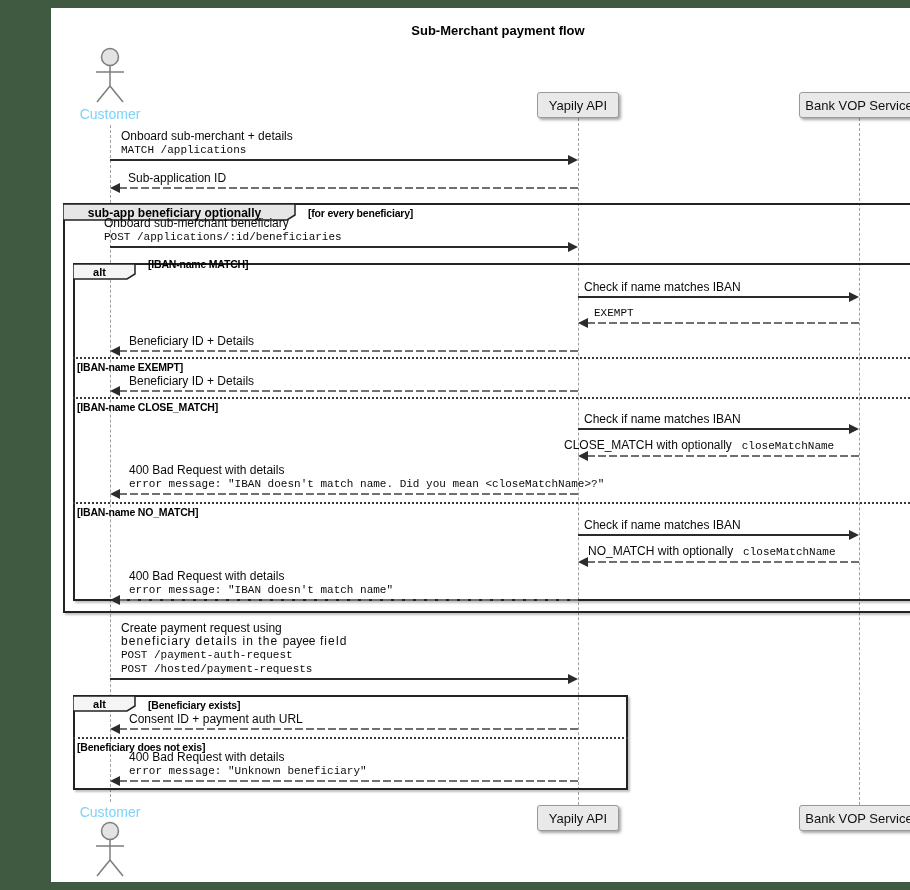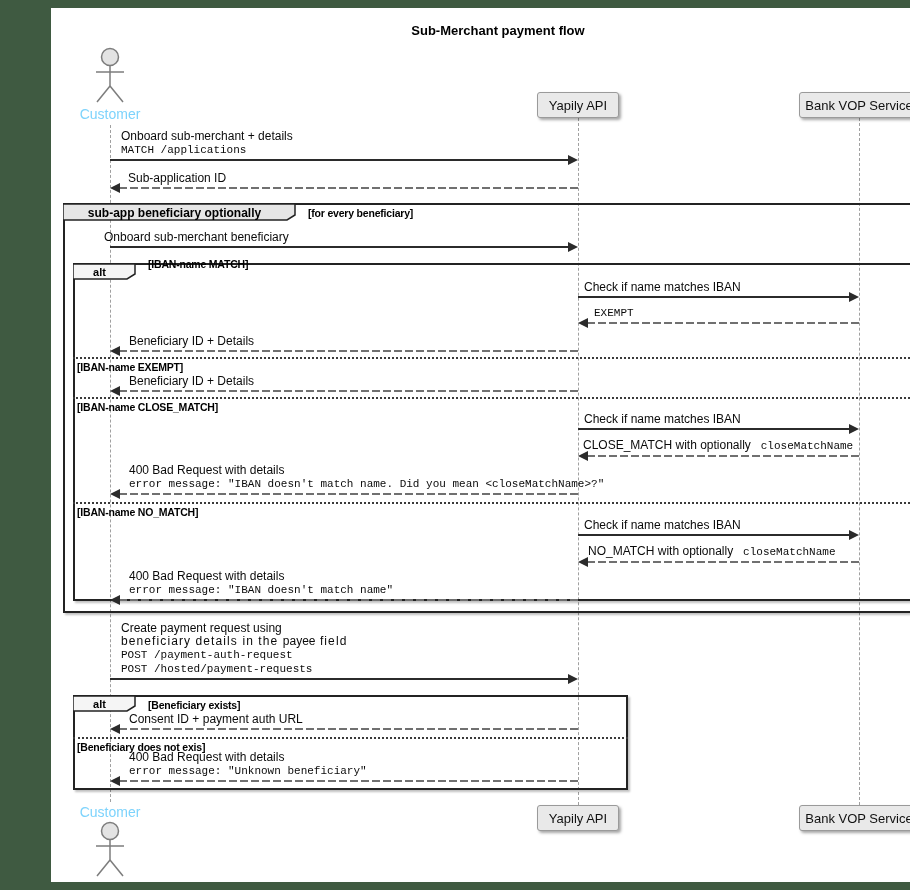--- a/index.html
+++ b/index.html
@@ -69,20 +69,21 @@
     </div>
     <div class="mline solid" style="left: 67px; top: 159px; width: 459px;"></div>
     <div class="head" style="left: 525px; top: 154.5px; border-top: 5px solid transparent; border-bottom: 5px solid transparent; border-left: 10px solid var(--line);"></div>
     <div class="msg-label" style="left: 85px; top: 185px;">
       <div class="ln"><span>Sub-application ID</span></div>
     </div>
     <div class="mline return" style="left: 76px; top: 187px; width: 459px;"></div>
     <div class="head" style="left: 67px; top: 182.5px; border-top: 5px solid transparent; border-bottom: 5px solid transparent; border-right: 10px solid var(--line);"></div>
     <div class="msg-label" style="left: 61px; top: 244px;">
       <div class="ln"><span>Onboard sub-merchant beneficiary</span></div>
+      <div class="ln"><span class="mono">POST /applications/:id/beneficiaries</span></div>
     </div>
     <div class="mline solid" style="left: 67px; top: 246px; width: 459px;"></div>
     <div class="head" style="left: 525px; top: 241.5px; border-top: 5px solid transparent; border-bottom: 5px solid transparent; border-left: 10px solid var(--line);"></div>
     <div class="msg-label" style="left: 541px; top: 294px;">
       <div class="ln"><span>Check if name matches IBAN</span></div>
     </div>
     <div class="mline solid" style="left: 535px; top: 296px; width: 272px;"></div>
     <div class="head" style="left: 806px; top: 291.5px; border-top: 5px solid transparent; border-bottom: 5px solid transparent; border-left: 10px solid var(--line);"></div>
     <div class="msg-label" style="left: 551px; top: 320px;">
       <div class="ln"><span class="mono">EXEMPT</span></div>
@@ -97,21 +98,21 @@
     <div class="msg-label" style="left: 86px; top: 388px;">
       <div class="ln"><span>Beneficiary ID + Details</span></div>
     </div>
     <div class="mline return" style="left: 76px; top: 390px; width: 459px;"></div>
     <div class="head" style="left: 67px; top: 385.5px; border-top: 5px solid transparent; border-bottom: 5px solid transparent; border-right: 10px solid var(--line);"></div>
     <div class="msg-label" style="left: 541px; top: 426px;">
       <div class="ln"><span>Check if name matches IBAN</span></div>
     </div>
     <div class="mline solid" style="left: 535px; top: 428px; width: 272px;"></div>
     <div class="head" style="left: 806px; top: 423.5px; border-top: 5px solid transparent; border-bottom: 5px solid transparent; border-left: 10px solid var(--line);"></div>
-    <div class="msg-label" style="left: 540px; top: 453px;">
+    <div class="msg-label" style="left: 521px; top: 453px;">
       <div class="ln"><span>CLOSE_MATCH with optionally </span><span class="mono"> closeMatchName</span></div>
     </div>
     <div class="mline return" style="left: 544px; top: 455px; width: 272px;"></div>
     <div class="head" style="left: 535px; top: 450.5px; border-top: 5px solid transparent; border-bottom: 5px solid transparent; border-right: 10px solid var(--line);"></div>
     <div class="msg-label" style="left: 86px; top: 491px;">
       <div class="ln"><span>400 Bad Request with details</span></div>
       <div class="ln"><span class="mono">error message: "IBAN doesn't match name. Did you mean &lt;closeMatchName&gt;?"</span></div>
     </div>
     <div class="mline return" style="left: 76px; top: 493px; width: 459px;"></div>
     <div class="head" style="left: 67px; top: 488.5px; border-top: 5px solid transparent; border-bottom: 5px solid transparent; border-right: 10px solid var(--line);"></div>

